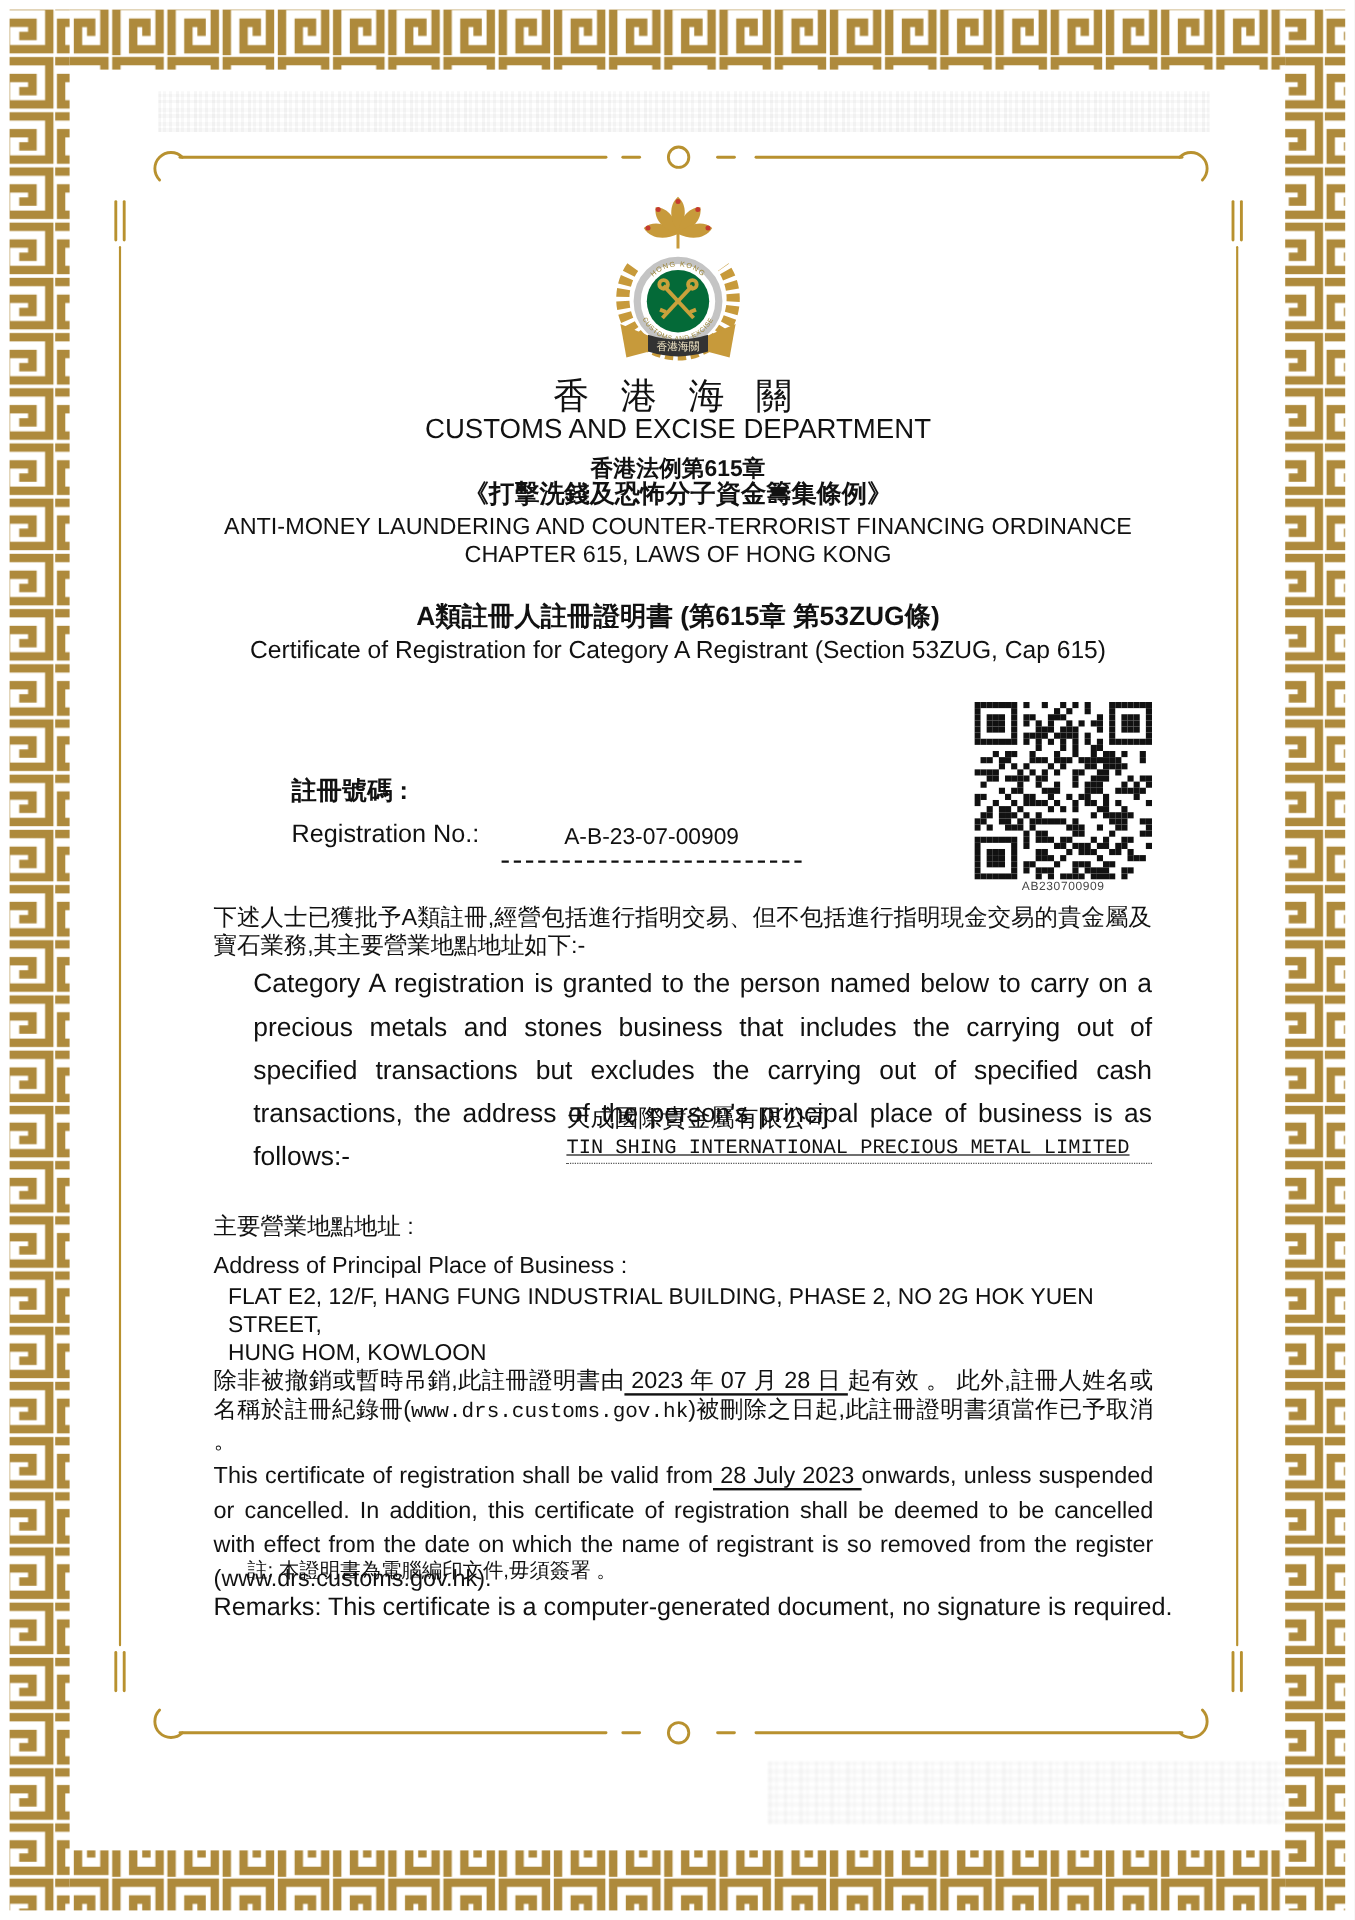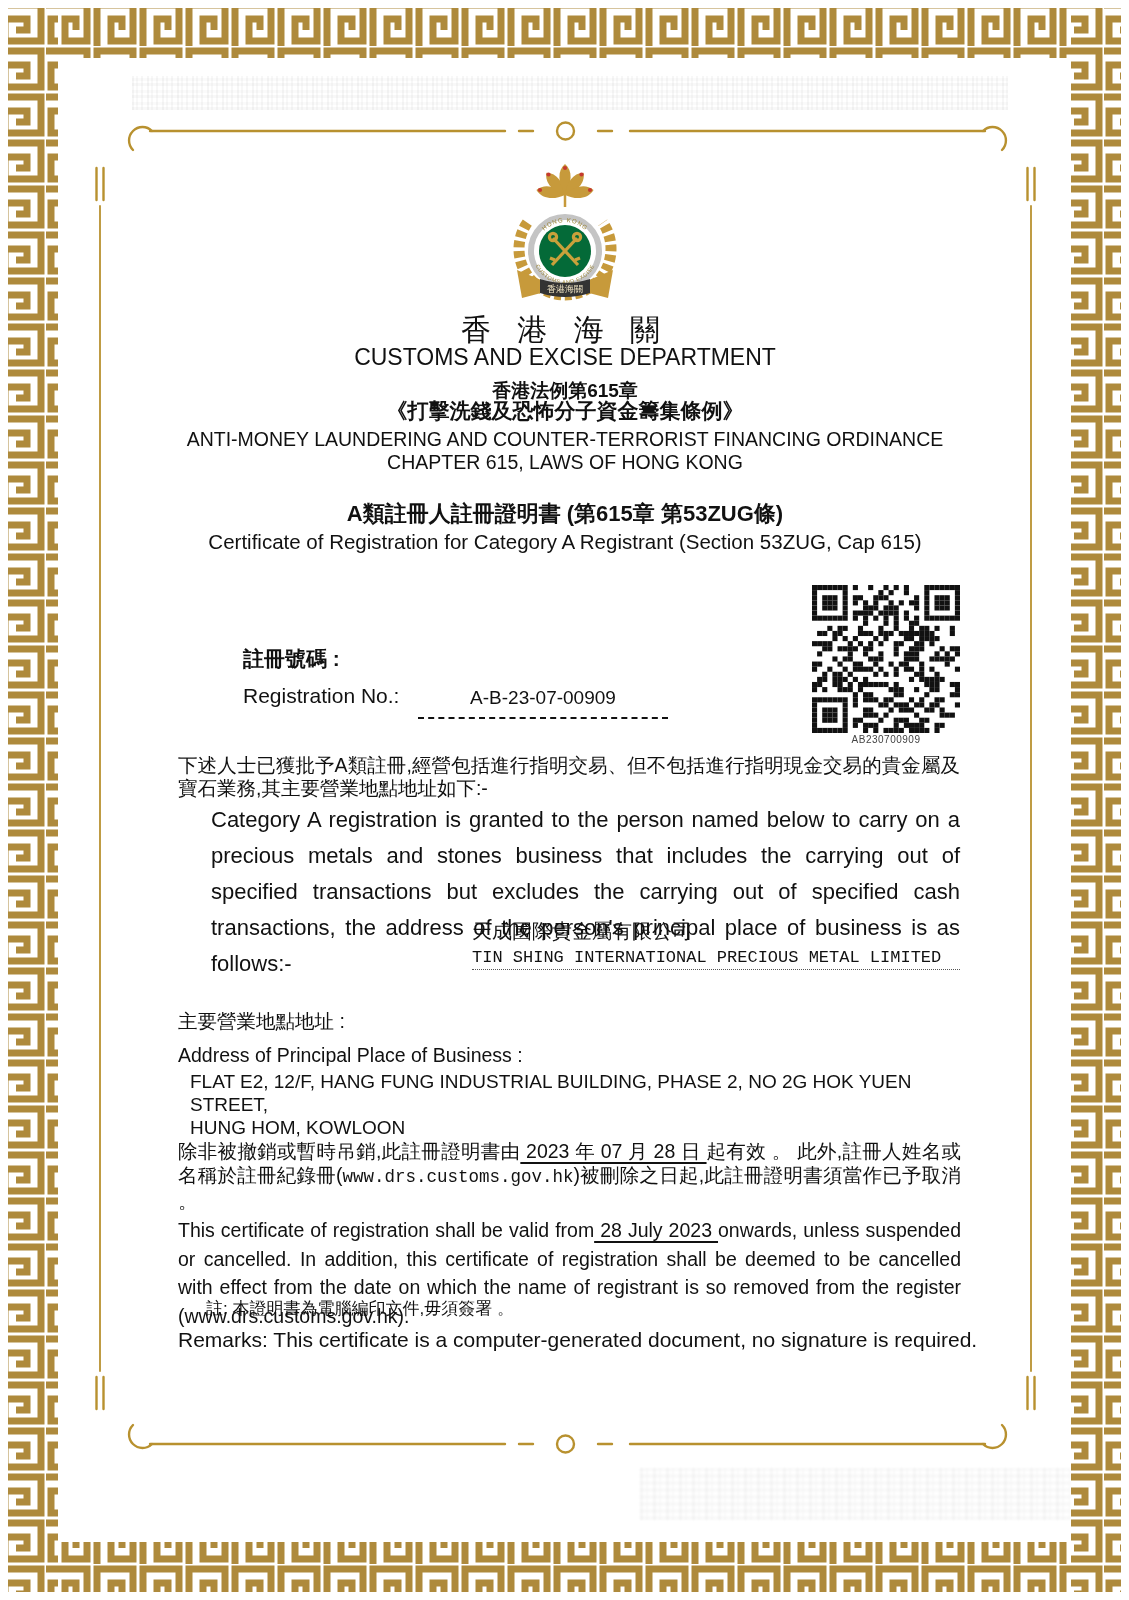--- a/index.html
+++ b/index.html
@@ -546,21 +546,21 @@
   <div class="abs" style="left:243px;top:684px;font-size:21px;">Registration No.:</div>
   <div class="abs reg-num" style="left:418px;top:687px;width:250px;">A-B-23-07-00909</div>
 
   <div class="abs" style="left:178px;top:754px;width:782px;">
     <p class="just" style="font-size:19.5px;line-height:23px;">下述人士已獲批予A類註冊,經營包括進行指明交易、但不包括進行指明現金交易的貴金屬及寶石業務,其主要營業地點地址如下:-</p>
     <p class="just" style="font-size:22px;line-height:36px;margin-top:2px;margin-left:33px;">Category A registration is granted to the person named below to carry on a precious metals and stones business that includes the carrying out of specified transactions but excludes the carrying out of specified cash transactions, the address of the person's principal place of business is as follows:-</p>
   </div>
 
   <div class="abs name-en" style="left:472px;top:918px;width:488px;">
     <div style="font-size:20px;">天成國際貴金屬有限公司</div>
-    <div class="mono" style="font-size:17px;margin-top:3px;">TIN SHING INTERNATIONAL PRECIOUS METAL LIMITED</div>
+    <div class="mono" style="font-size:17px;margin-top:3px;text-decoration:underline;">TIN SHING INTERNATIONAL PRECIOUS METAL LIMITED</div>
   </div>
 
   <div class="abs" style="left:178px;top:1008px;font-size:19.5px;">主要營業地點地址  :</div>
   <div class="abs" style="left:178px;top:1044px;font-size:19.5px;">Address of Principal Place of Business :</div>
   <div class="abs" style="left:190px;top:1070px;width:770px;font-size:19px;line-height:23px;">
     <div>FLAT E2, 12/F, HANG FUNG INDUSTRIAL BUILDING, PHASE 2, NO 2G HOK YUEN STREET,</div>
     <div>HUNG HOM, KOWLOON</div>
   </div>
 
   <div class="abs" style="left:178px;top:1139px;width:783px;">

